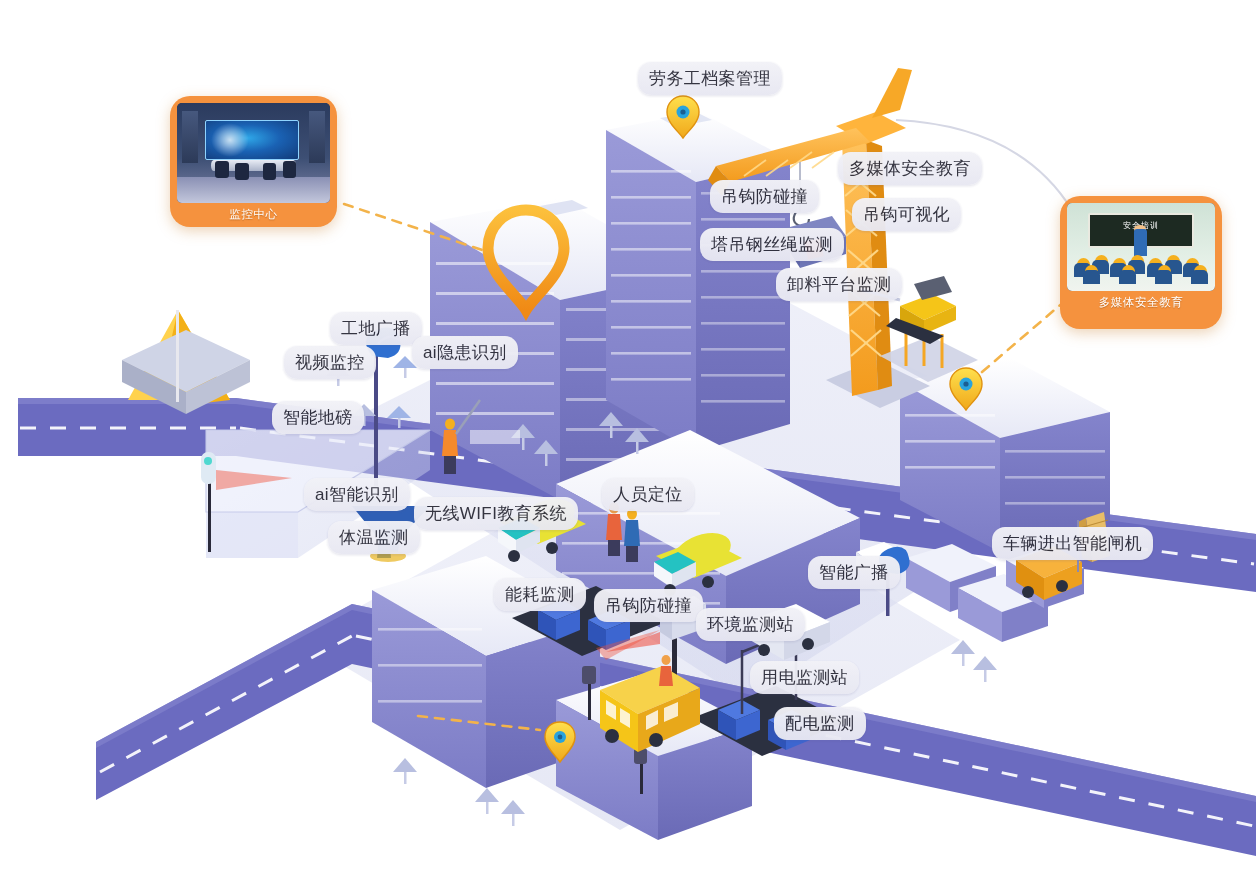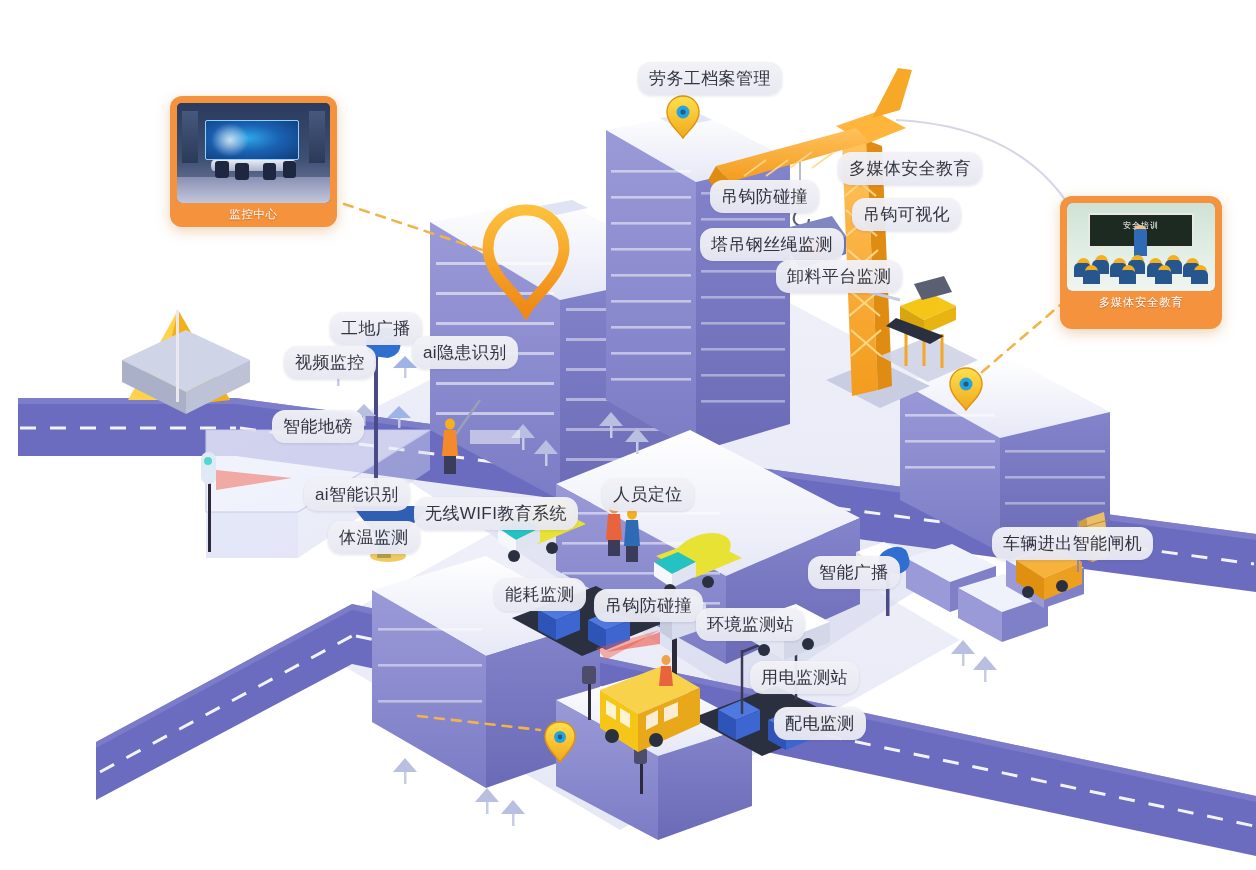--- a/index.html
+++ b/index.html
@@ -19,21 +19,21 @@
     border-radius:13px;
     white-space:nowrap;
     box-shadow:0 1px 3px rgba(90,90,140,.18);
     opacity:.96;
   }
 
   
   .card {
     position:absolute;
     background:#f5923e;
-    border-radius:12px;
+    border-radius:20px;
     padding:7px 7px 0 7px;
     box-shadow:0 4px 14px rgba(200,130,50,.35);
   }
   .card .shot {
     width:100%; height:100%;
     border-radius:5px; overflow:hidden; position:relative;
     background:#24304a;
   }
   .card .cap {
     text-align:center; color:#ffffff; font-size:11.5px;
@@ -679,25 +679,25 @@
   </div>
   <div class="cap">多媒体安全教育</div>
 </div>
 
 
 <div class="pill" style="left:638px; top:62px;">劳务工档案管理</div>
 <div class="pill" style="left:838px; top:152px;">多媒体安全教育</div>
 <div class="pill" style="left:710px; top:180px;">吊钩防碰撞</div>
 <div class="pill" style="left:852px; top:198px;">吊钩可视化</div>
 <div class="pill" style="left:700px; top:228px;">塔吊钢丝绳监测</div>
-<div class="pill" style="left:776px; top:260px;">卸料平台监测</div>
+<div class="pill" style="left:776px; top:268px;">卸料平台监测</div>
 <div class="pill" style="left:330px; top:312px;">工地广播</div>
 <div class="pill" style="left:284px; top:346px;">视频监控</div>
 <div class="pill" style="left:412px; top:336px;">ai隐患识别</div>
-<div class="pill" style="left:272px; top:410px;">智能地磅</div>
+<div class="pill" style="left:272px; top:401px;">智能地磅</div>
 <div class="pill" style="left:304px; top:478px;">ai智能识别</div>
 <div class="pill" style="left:414px; top:497px;">无线WIFI教育系统</div>
 <div class="pill" style="left:328px; top:521px;">体温监测</div>
 <div class="pill" style="left:602px; top:478px;">人员定位</div>
 <div class="pill" style="left:992px; top:527px;">车辆进出智能闸机</div>
 <div class="pill" style="left:494px; top:578px;">能耗监测</div>
 <div class="pill" style="left:594px; top:589px;">吊钩防碰撞</div>
 <div class="pill" style="left:808px; top:556px;">智能广播</div>
 <div class="pill" style="left:696px; top:608px;">环境监测站</div>
 <div class="pill" style="left:750px; top:661px;">用电监测站</div>

